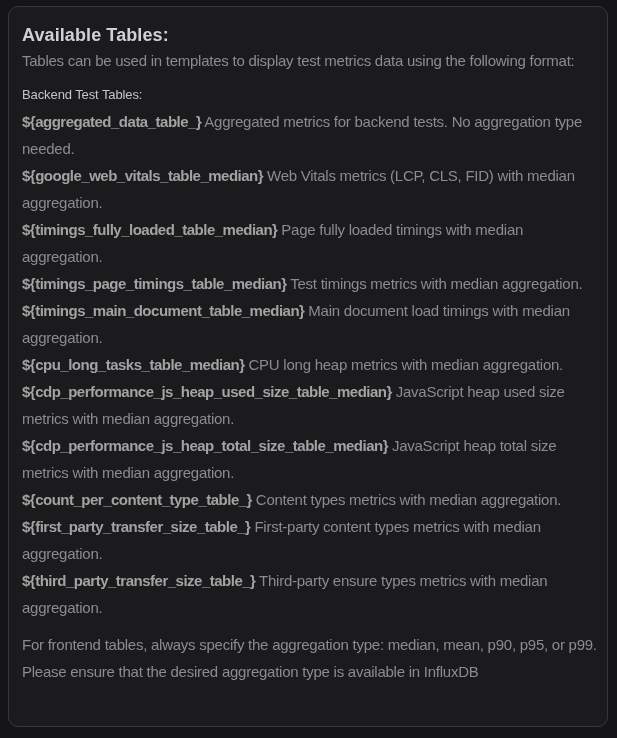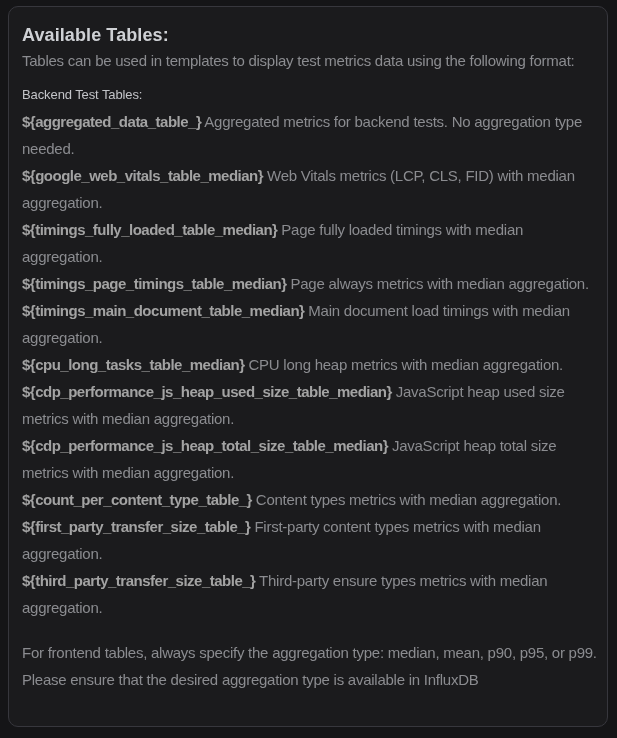--- a/index.html
+++ b/index.html
@@ -49,41 +49,41 @@
     line-height: 27px;
     letter-spacing: -0.1px;
     margin: 7px 0 0 0;
   }
   .entry .code {
     font-weight: 700;
     color: #a3a3a3;
     letter-spacing: -0.5px;
   }
   .footer-note {
-    margin-top: 18px;
+    margin-top: 10px;
   }
 </style>
 </head>
 <body>
 
 <div class="panel">
 
   <h2 class="panel-title">Available Tables:</h2>
 
   <p class="intro">Tables can be used in templates to display test metrics data using the following format:</p>
 
   <div>
     <p class="section-heading">Backend Test Tables:</p>
     <p class="entry"><b class="code">${aggregated_data_table_}</b> <span>Aggregated metrics for backend tests. No aggregation type needed.</span></p>
   </div>
 
   <div>
     <p class="entry"><b class="code">${google_web_vitals_table_median}</b> <span>Web Vitals metrics (LCP, CLS, FID) with median aggregation.</span></p>
     <p class="entry"><b class="code">${timings_fully_loaded_table_median}</b> <span>Page fully loaded timings with median aggregation.</span></p>
-    <p class="entry"><b class="code">${timings_page_timings_table_median}</b> <span>Page always metrics with median aggregation.</span></p>
+    <p class="entry"><b class="code">${timings_page_timings_table_median}</b> <span>Test timings metrics with median aggregation.</span></p>
     <p class="entry"><b class="code">${timings_main_document_table_median}</b> <span>Main document load timings with median aggregation.</span></p>
     <p class="entry"><b class="code">${cpu_long_tasks_table_median}</b> <span>CPU long heap metrics with median aggregation.</span></p>
     <p class="entry"><b class="code">${cdp_performance_js_heap_used_size_table_median}</b> <span>JavaScript heap used size metrics with median aggregation.</span></p>
     <p class="entry"><b class="code">${cdp_performance_js_heap_total_size_table_median}</b> <span>JavaScript heap total size metrics with median aggregation.</span></p>
     <p class="entry"><b class="code">${count_per_content_type_table_}</b> <span>Content types metrics with median aggregation.</span></p>
     <p class="entry"><b class="code">${first_party_transfer_size_table_}</b> <span>First-party content types metrics with median aggregation.</span></p>
     <p class="entry"><b class="code">${third_party_transfer_size_table_}</b> <span>Third-party ensure types metrics with median aggregation.</span></p>
   </div>
 
   <p class="footer-note">For frontend tables, always specify the aggregation type: median, mean, p90, p95, or p99. Please ensure that the desired aggregation type is available in InfluxDB</p>

